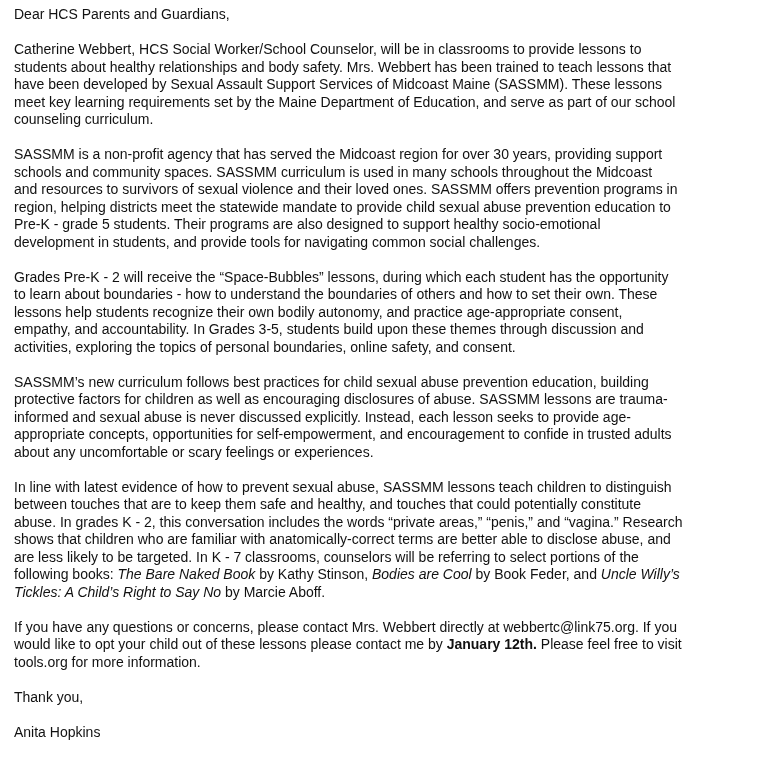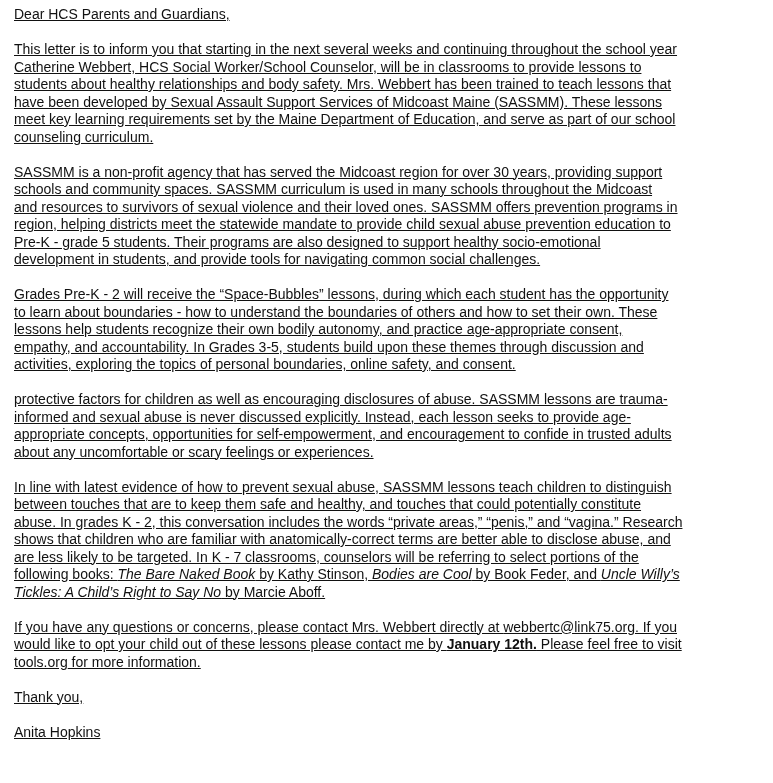--- a/index.html
+++ b/index.html
@@ -22,36 +22,34 @@
       top: 6px;
       width: 750px;
     }
     .para {
       margin: 0 0 17.5px 0;
       white-space: nowrap;
     }
     .line {
       display: block;
       height: 17.5px;
-      text-decoration: underline;
     }
     .bold { font-weight: bold; text-align: right; }
     .ital { font-style: italic; text-align: right; }
   </style>
 </head>
 <body>
 
 <div class="letter">
 
   <p class="para">
     <span class="line">Dear HCS Parents and Guardians,</span>
   </p>
 
   <p class="para">
-    <span class="line">This letter is to inform you that starting in the next several weeks and continuing throughout the school year</span>
     <span class="line">Catherine Webbert, HCS Social Worker/School Counselor, will be in classrooms to provide lessons to</span>
     <span class="line">students about healthy relationships and body safety. Mrs. Webbert has been trained to teach lessons that</span>
     <span class="line">have been developed by Sexual Assault Support Services of Midcoast Maine (SASSMM). These lessons</span>
     <span class="line">meet key learning requirements set by the Maine Department of Education, and serve as part of our school</span>
     <span class="line">counseling curriculum.</span>
   </p>
 
   <p class="para">
     <span class="line">SASSMM is a non-profit agency that has served the Midcoast region for over 30 years, providing support</span>
     <span class="line">schools and community spaces. SASSMM curriculum is used in many schools throughout the Midcoast</span>
@@ -63,20 +61,21 @@
 
   <p class="para">
     <span class="line">Grades Pre-K - 2 will receive the “Space-Bubbles” lessons, during which each student has the opportunity</span>
     <span class="line">to learn about boundaries - how to understand the boundaries of others and how to set their own. These</span>
     <span class="line">lessons help students recognize their own bodily autonomy, and practice age-appropriate consent,</span>
     <span class="line">empathy, and accountability. In Grades 3-5, students build upon these themes through discussion and</span>
     <span class="line">activities, exploring the topics of personal boundaries, online safety, and consent.</span>
   </p>
 
   <p class="para">
+    <span class="line">SASSMM’s new curriculum follows best practices for child sexual abuse prevention education, building</span>
     <span class="line">protective factors for children as well as encouraging disclosures of abuse. SASSMM lessons are trauma-</span>
     <span class="line">informed and sexual abuse is never discussed explicitly. Instead, each lesson seeks to provide age-</span>
     <span class="line">appropriate concepts, opportunities for self-empowerment, and encouragement to confide in trusted adults</span>
     <span class="line">about any uncomfortable or scary feelings or experiences.</span>
   </p>
 
   <p class="para">
     <span class="line">In line with latest evidence of how to prevent sexual abuse, SASSMM lessons teach children to distinguish</span>
     <span class="line">between touches that are to keep them safe and healthy, and touches that could potentially constitute</span>
     <span class="line">abuse. In grades K - 2, this conversation includes the words “private areas,” “penis,” and “vagina.” Research</span>

